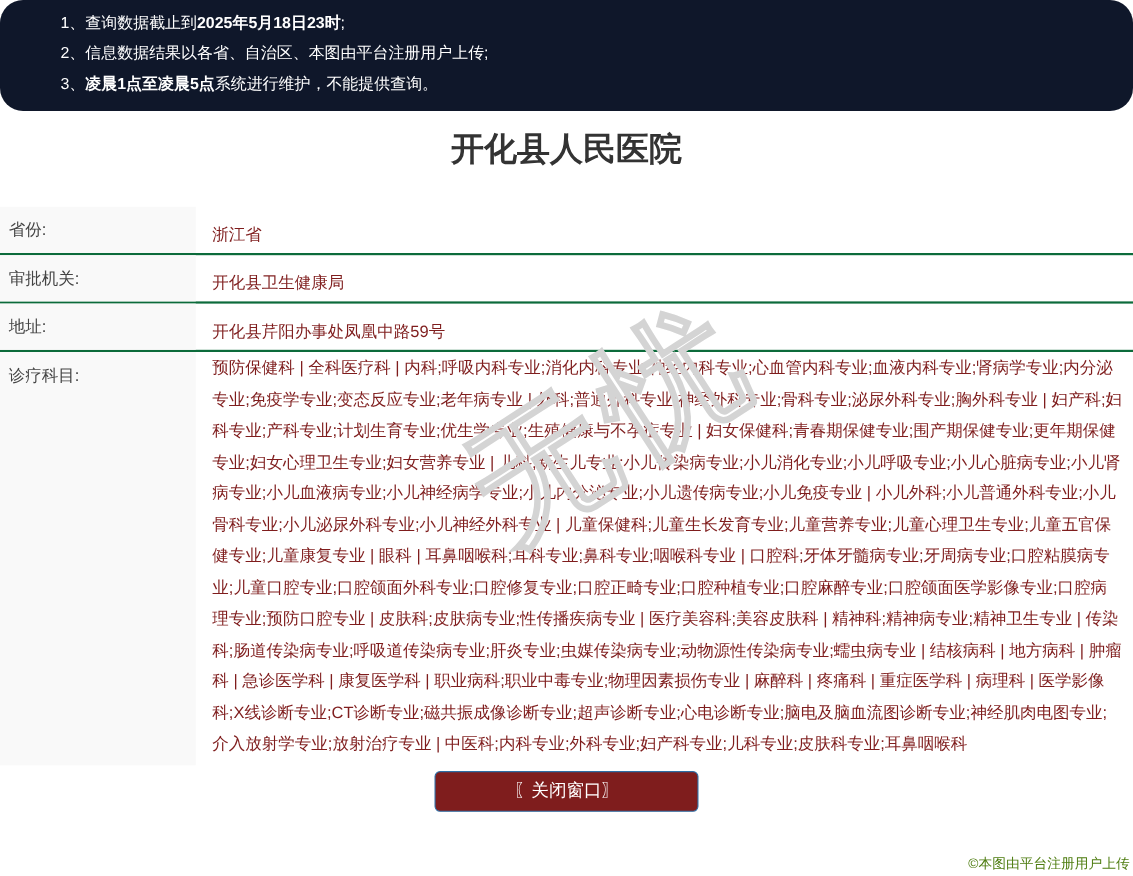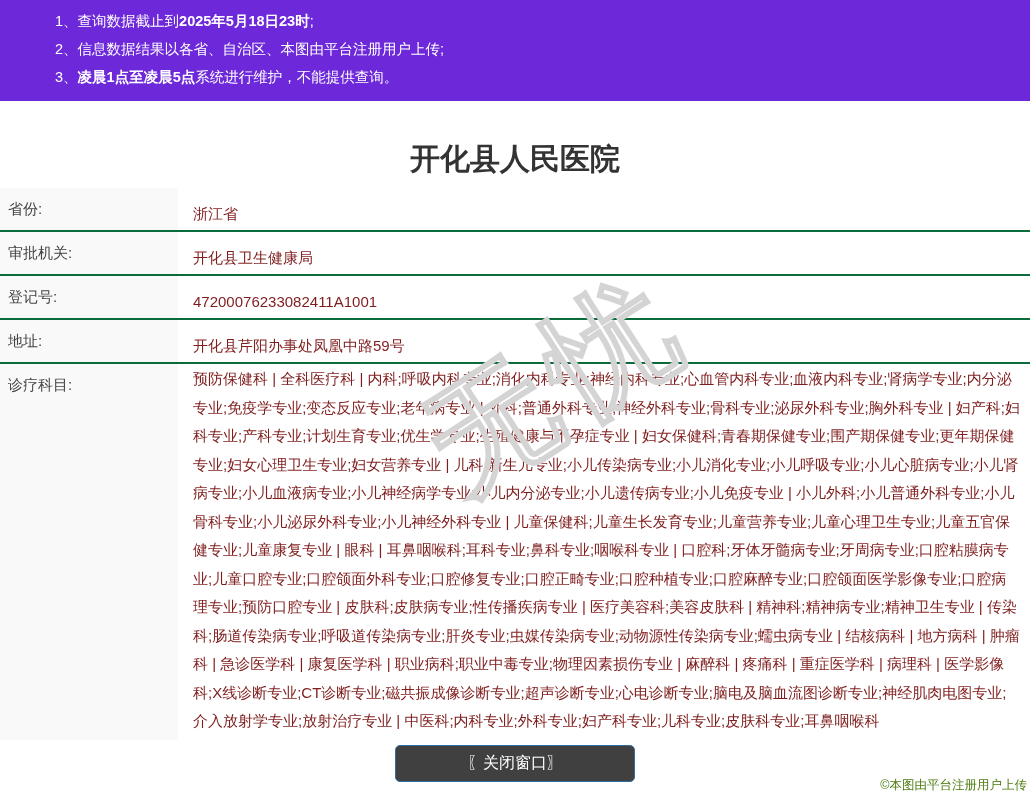--- a/index.html
+++ b/index.html
@@ -6,35 +6,36 @@
   html, body {
     width: 1030px; height: 796px;
     background: #ffffff;
     font-family: "Liberation Sans", sans-serif;
     overflow: hidden;
     position: relative;
   }
   
   .notice {
     width: 100%; height: 101px;
-    background: #6d28d9;
+    background: #0f172a;
     color: #ffffff;
     padding: 7px 20px 0 55px;
     font-size: 14.5px;
     line-height: 28px;
+    border-radius: 21px;
   }
   .notice-line { white-space: nowrap; }
   .notice-line b { font-weight: bold; }
   
   .title {
     text-align: center;
     font-size: 30px;
     font-weight: 600;
     color: #333333;
-    padding: 38px 0 0 0;
+    padding: 14px 0 0 0;
     height: 87px;
   }
   
   .info-table { width: 100%; }
   .info-row {
     display: flex;
     height: 44px;
     border-bottom: 2px solid #0c6b3b;
   }
   .info-row.tall {
@@ -57,21 +58,21 @@
     padding: 12px 10px 0 15px;
     line-height: 28.5px;
   }
   .info-row.tall .cell-value { padding-top: 1px; }
   
   .close-btn {
     display: block;
     margin: 5px auto 0 auto;
     width: 240px;
     height: 37px;
-    background: #404040;
+    background: #7f1d1d;
     border: 1px solid #2e6da4;
     border-radius: 5px;
     color: #ffffff;
     font-size: 16px;
     font-family: "Liberation Sans", sans-serif;
     cursor: pointer;
     text-align: center;
   }
   
   .credit {
@@ -118,24 +119,20 @@
 <div class="info-table">
   <div class="info-row">
     <div class="cell-label">省份:</div>
     <div class="cell-value">浙江省</div>
   </div>
   <div class="info-row">
     <div class="cell-label">审批机关:</div>
     <div class="cell-value">开化县卫生健康局</div>
   </div>
   <div class="info-row">
-    <div class="cell-label">登记号:</div>
-    <div class="cell-value">47200076233082411A1001</div>
-  </div>
-  <div class="info-row">
     <div class="cell-label">地址:</div>
     <div class="cell-value">开化县芹阳办事处凤凰中路59号</div>
   </div>
   <div class="info-row tall">
     <div class="cell-label">诊疗科目:</div>
     <div class="cell-value">预防保健科 | 全科医疗科 | 内科;呼吸内科专业;消化内科专业;神经内科专业;心血管内科专业;血液内科专业;肾病学专业;内分泌专业;免疫学专业;变态反应专业;老年病专业 | 外科;普通外科专业;神经外科专业;骨科专业;泌尿外科专业;胸外科专业 | 妇产科;妇科专业;产科专业;计划生育专业;优生学专业;生殖健康与不孕症专业 | 妇女保健科;青春期保健专业;围产期保健专业;更年期保健专业;妇女心理卫生专业;妇女营养专业 | 儿科;新生儿专业;小儿传染病专业;小儿消化专业;小儿呼吸专业;小儿心脏病专业;小儿肾病专业;小儿血液病专业;小儿神经病学专业;小儿内分泌专业;小儿遗传病专业;小儿免疫专业 | 小儿外科;小儿普通外科专业;小儿骨科专业;小儿泌尿外科专业;小儿神经外科专业 | 儿童保健科;儿童生长发育专业;儿童营养专业;儿童心理卫生专业;儿童五官保健专业;儿童康复专业 | 眼科 | 耳鼻咽喉科;耳科专业;鼻科专业;咽喉科专业 | 口腔科;牙体牙髓病专业;牙周病专业;口腔粘膜病专业;儿童口腔专业;口腔颌面外科专业;口腔修复专业;口腔正畸专业;口腔种植专业;口腔麻醉专业;口腔颌面医学影像专业;口腔病理专业;预防口腔专业 | 皮肤科;皮肤病专业;性传播疾病专业 | 医疗美容科;美容皮肤科 | 精神科;精神病专业;精神卫生专业 | 传染科;肠道传染病专业;呼吸道传染病专业;肝炎专业;虫媒传染病专业;动物源性传染病专业;蠕虫病专业 | 结核病科 | 地方病科 | 肿瘤科 | 急诊医学科 | 康复医学科 | 职业病科;职业中毒专业;物理因素损伤专业 | 麻醉科 | 疼痛科 | 重症医学科 | 病理科 | 医学影像科;X线诊断专业;CT诊断专业;磁共振成像诊断专业;超声诊断专业;心电诊断专业;脑电及脑血流图诊断专业;神经肌肉电图专业;介入放射学专业;放射治疗专业 | 中医科;内科专业;外科专业;妇产科专业;儿科专业;皮肤科专业;耳鼻咽喉科</div>
   </div>
 </div>
 
 <button class="close-btn">〖关闭窗口〗</button>

